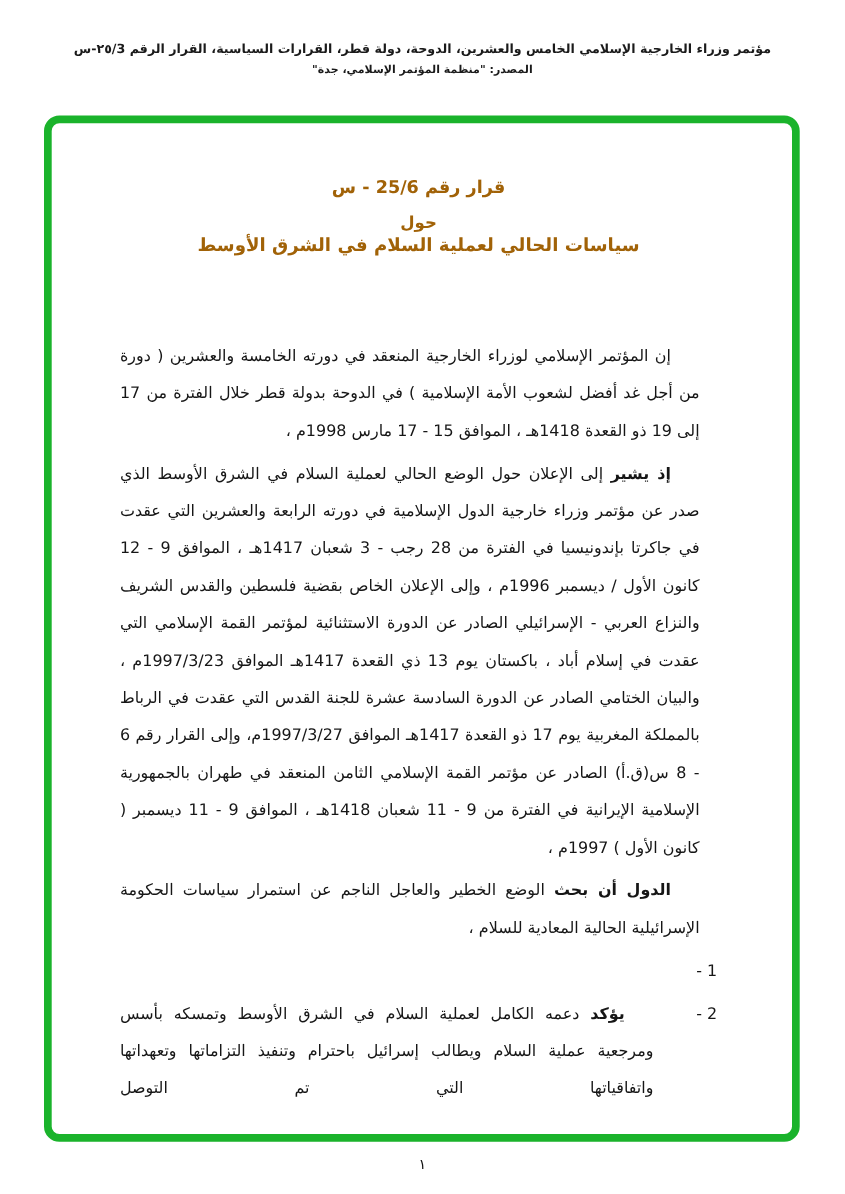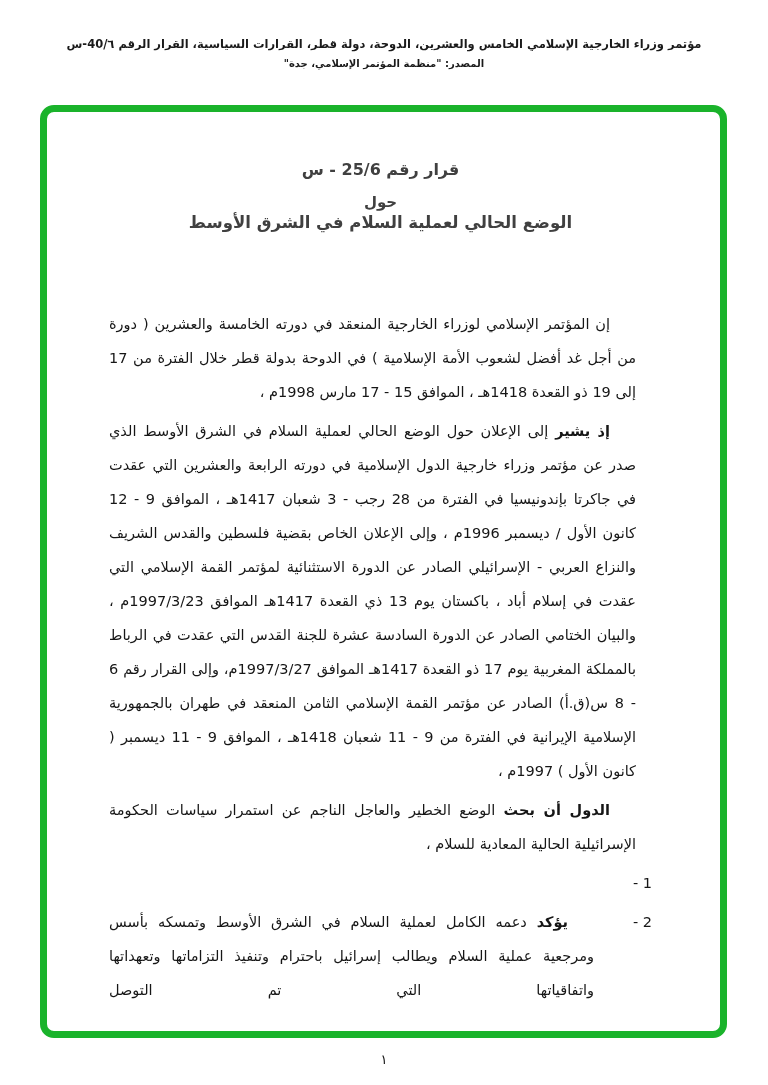--- a/index.html
+++ b/index.html
@@ -54,21 +54,21 @@
   }
   .content {
     box-sizing: border-box;
     height: 100%;
     padding: 48px 68px 10px 62px;
     overflow: hidden;
   }
   .title-block {
     text-align: center;
     font-weight: 700;
-    color: #404040;
+    color: #a16207;
   }
   .title-block .t1 { font-size: 16px;   line-height: 20px; margin-bottom: 13px; }
   .title-block .t2 { font-size: 15px;   line-height: 19px; }
   .title-block .t3 { font-size: 16.5px; line-height: 21px; }
   .body-copy {
     margin-top: 74px;
     font-size: 14.5px;
     line-height: 34px;
     text-align: justify;
   }
@@ -103,31 +103,31 @@
     font-size: 13px;
     color: #111111;
   }
 </style>
 </head>
 <body>
 
 <div class="page">
 
   <div class="doc-header">
-    <div class="l1">مؤتمر وزراء الخارجية الإسلامي الخامس والعشرين، الدوحة، دولة قطر، القرارات السياسية، القرار الرقم 40/٦-س</div>
+    <div class="l1">مؤتمر وزراء الخارجية الإسلامي الخامس والعشرين، الدوحة، دولة قطر، القرارات السياسية، القرار الرقم ٢٥/3-س</div>
     <div class="l2">المصدر:  "منظمة المؤتمر الإسلامي، جدة"</div>
   </div>
 
   <div class="green-box" style="border-color: rgb(26, 179, 43);">
     <div class="content">
 
       <div class="title-block">
         <div class="t1">قرار رقم 25/6 - س</div>
         <div class="t2">حول</div>
-        <div class="t3">الوضع الحالي لعملية السلام في الشرق الأوسط</div>
+        <div class="t3">سياسات الحالي لعملية السلام في الشرق الأوسط</div>
       </div>
 
       <div class="body-copy">
 
         <p>إن المؤتمر الإسلامي لوزراء الخارجية المنعقد في دورته الخامسة والعشرين ( دورة من أجل غد أفضل لشعوب الأمة الإسلامية ) في الدوحة بدولة قطر خلال الفترة من 17 إلى 19 ذو القعدة 1418هـ ، الموافق 15 - 17 مارس 1998م ،</p>
 
         <p><strong>إذ يشير</strong><span> إلى الإعلان حول الوضع الحالي لعملية السلام في الشرق الأوسط الذي صدر عن مؤتمر وزراء خارجية الدول الإسلامية في دورته الرابعة والعشرين التي عقدت في جاكرتا بإندونيسيا في الفترة من 28 رجب - 3 شعبان 1417هـ ، الموافق 9 - 12 كانون الأول / ديسمبر 1996م ، وإلى الإعلان الخاص بقضية فلسطين والقدس الشريف والنزاع العربي - الإسرائيلي الصادر عن الدورة الاستثنائية لمؤتمر القمة الإسلامي التي عقدت في إسلام أباد ، باكستان يوم 13 ذي القعدة 1417هـ الموافق 1997/3/23م ، والبيان الختامي الصادر عن الدورة السادسة عشرة للجنة القدس التي عقدت في الرباط بالمملكة المغربية يوم 17 ذو القعدة 1417هـ الموافق 1997/3/27م، وإلى القرار رقم 6 - 8 س(ق.أ) الصادر عن مؤتمر القمة الإسلامي الثامن المنعقد في طهران بالجمهورية الإسلامية الإيرانية في الفترة من 9 - 11 شعبان 1418هـ ، الموافق 9 - 11 ديسمبر ( كانون الأول ) 1997م ،</span></p>
 
         <p><strong>الدول أن بحث</strong><span> الوضع الخطير والعاجل الناجم عن استمرار سياسات الحكومة الإسرائيلية الحالية المعادية للسلام ،</span></p>
 

